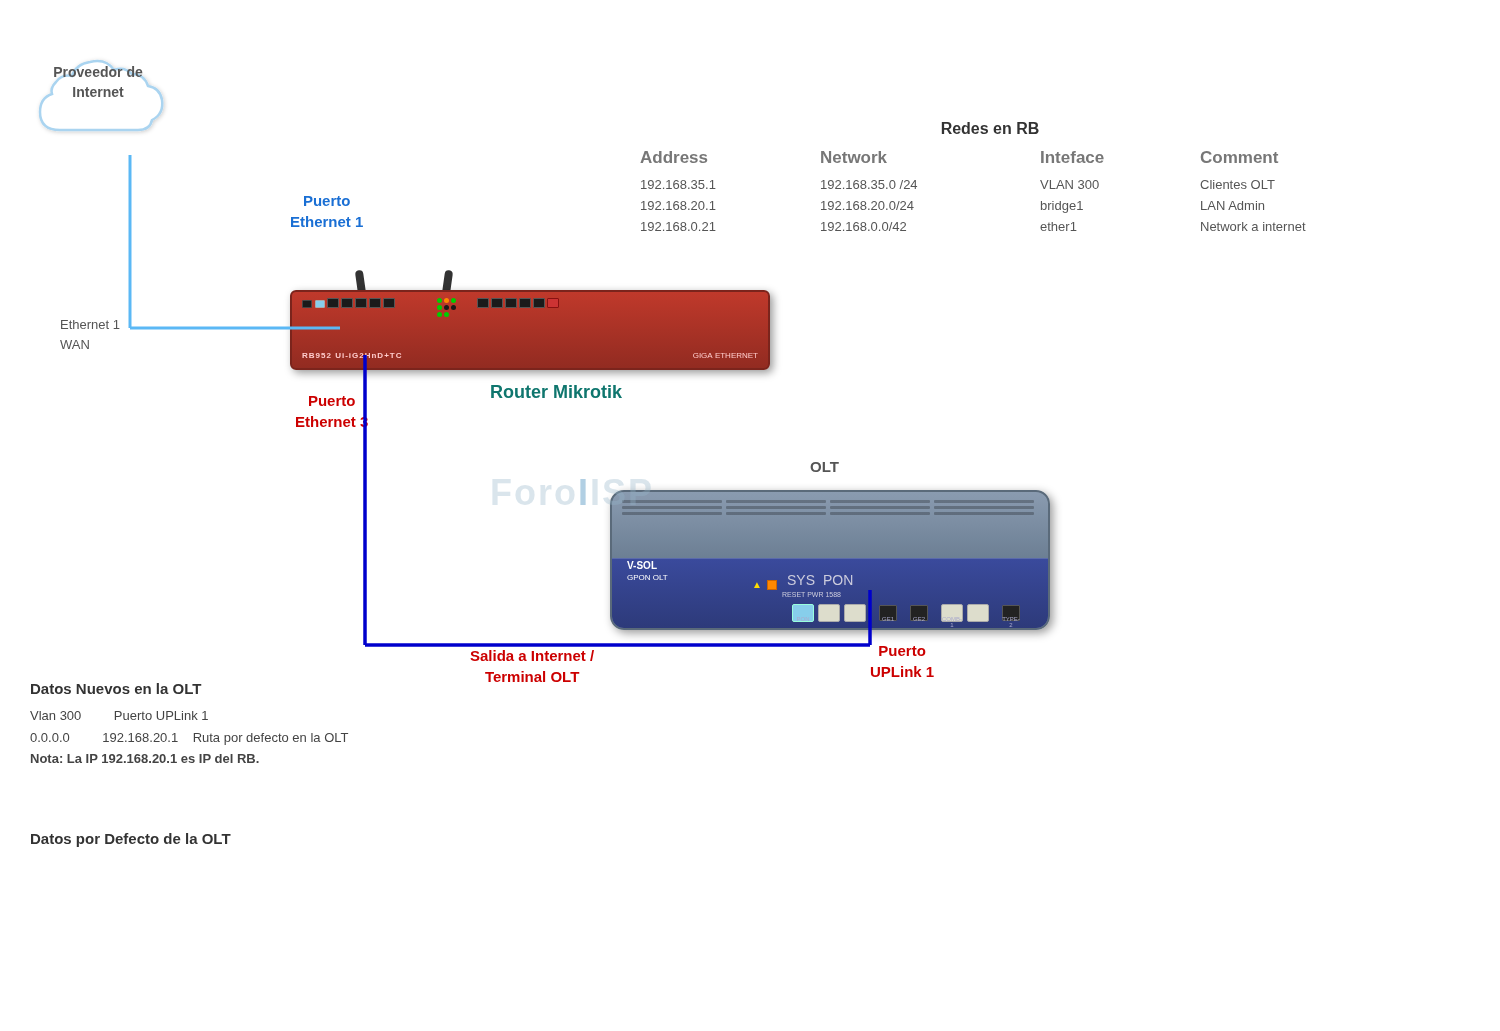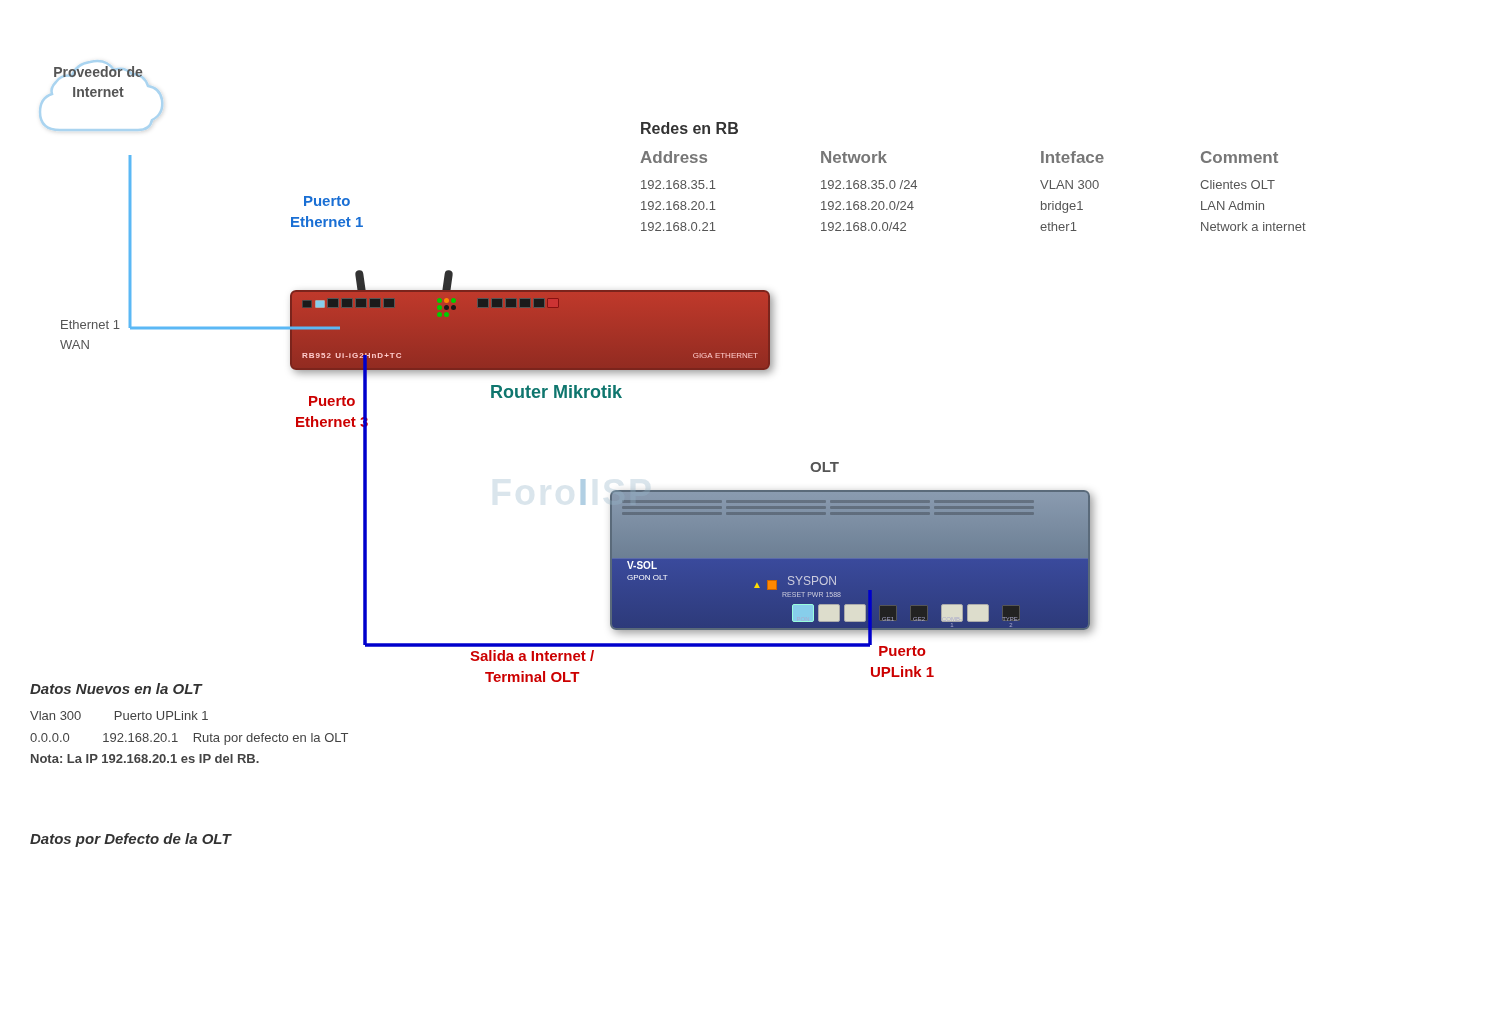--- a/index.html
+++ b/index.html
@@ -133,24 +133,24 @@
     .olt-label {
       position: absolute;
       top: 458px;
       left: 810px;
       font-size: 15px;
       font-weight: bold;
       color: #555;
     }
 
     .olt-body {
-      width: 480px;
+      width: 440px;
       height: 140px;
       background: linear-gradient(180deg, #8a9bb0 0%, #6b7e93 50%, #8a9bb0 100%);
-      border-radius: 6px;
+      border-radius: 14px;
       border: 2px solid #5a6a7a;
       box-shadow: 3px 3px 10px rgba(0,0,0,0.4);
       position: relative;
       overflow: hidden;
     }
 
     .olt-front {
       position: absolute;
       bottom: 0;
       left: 0;
@@ -186,21 +186,21 @@
       top: 120px;
       left: 640px;
       width: 700px;
     }
 
     .redes-title {
       font-size: 16px;
       font-weight: bold;
       color: #333;
       margin-bottom: 10px;
-      text-align: left;
+      text-align: center;
     }
 
     .redes-grid {
       display: grid;
       grid-template-columns: 180px 220px 160px 200px;
       gap: 4px 0;
     }
 
     .redes-col-header {
       font-size: 17px;
@@ -244,21 +244,20 @@
       top: 680px;
       left: 30px;
       width: 540px;
     }
 
     .datos-title {
       font-size: 15px;
       font-weight: bold;
       color: #333;
       margin-bottom: 8px;
-      font-style: italic;
     }
 
     .datos-row {
       font-size: 13px;
       color: #444;
       line-height: 1.7;
     }
 
     .datos-nota {
       font-size: 13px;
@@ -402,21 +401,21 @@
       <div class="olt-brand">
         <div style="font-size:10px;font-weight:bold;">V-SOL</div>
         <div style="font-size:8px;font-weight:normal;margin-top:1px;">GPON OLT</div>
       </div>
 
       <div style="position:absolute;bottom:38px;left:140px;display:flex;gap:5px;align-items:center;">
         <div style="font-size:10px;color:#ffdd00;">▲</div>
         <div style="width:10px;height:10px;background:#ff8800;border:1px solid #cc6600;"></div>
       </div>
 
-      <div style="position:absolute;bottom:40px;left:175px;font-size:12px;color:#ccd;display:flex;">
+      <div style="position:absolute;bottom:40px;left:175px;font-size:14px;color:#ccd;display:flex;gap:8px;">
         <span>SYS</span>
           <span>PON</span>
       </div>
       <div style="position:absolute;bottom:30px;left:170px;font-size:7px;color:#ccd;">RESET PWR 1588</div>
 
       <div style="position:absolute;bottom:6px;left:180px;display:flex;gap:4px;align-items:center;">
         <div style="width:22px;height:18px;background:#87ceeb;border:1px solid #9fd;border-radius:2px;"></div>
         <div style="width:22px;height:18px;background:#ddddcc;border:1px solid #aaa;border-radius:2px;"></div>
         <div style="width:22px;height:18px;background:#ddddcc;border:1px solid #aaa;border-radius:2px;"></div>
         <div style="width:5px;"></div>

